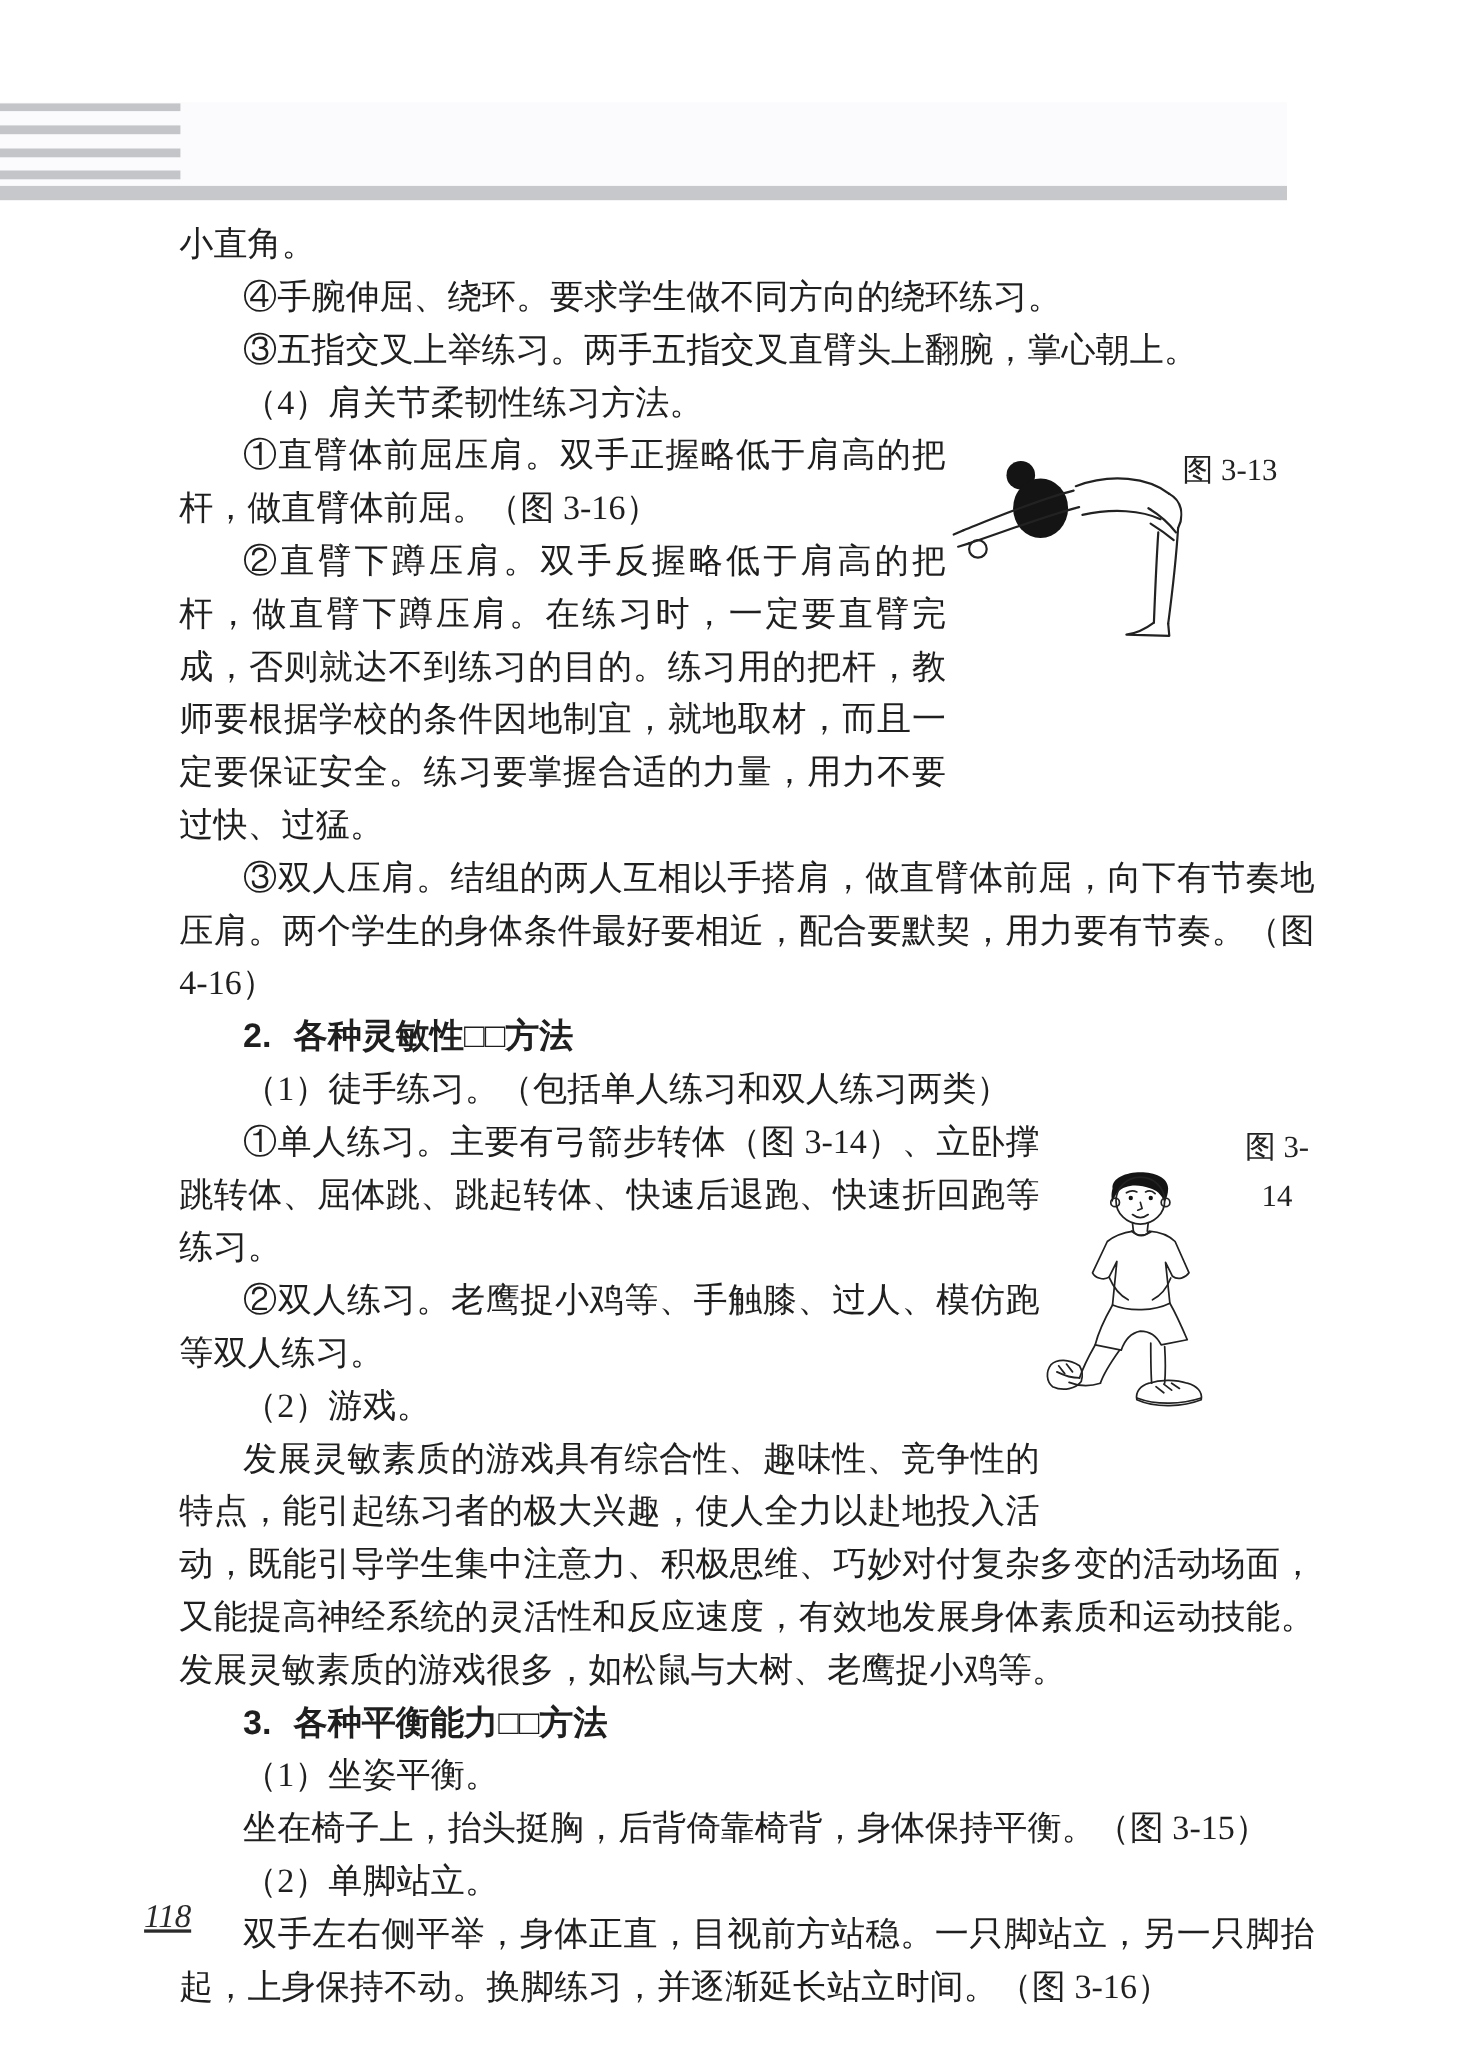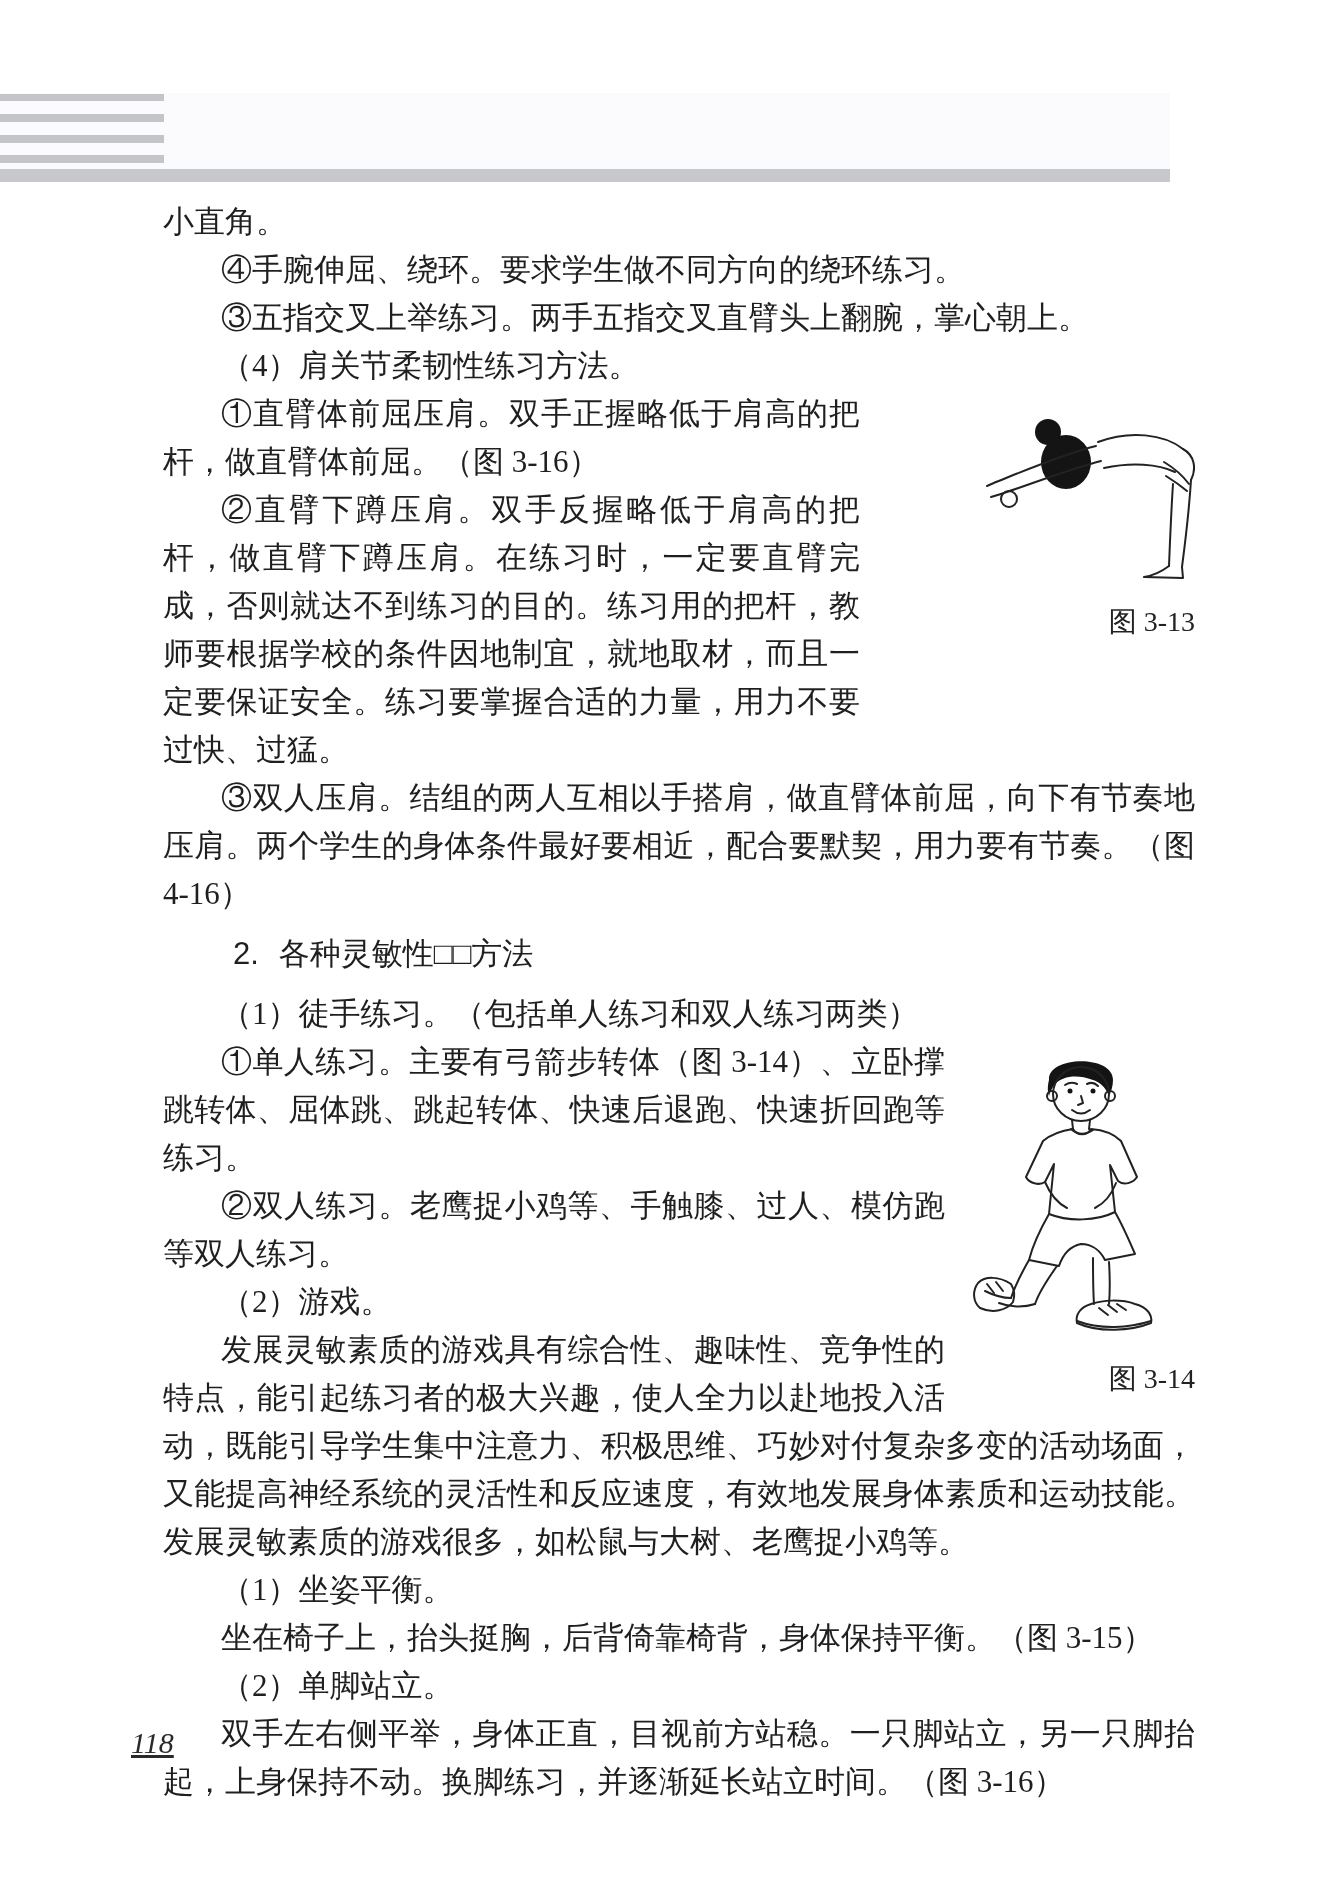--- a/index.html
+++ b/index.html
@@ -40,36 +40,35 @@
     left: 163px; top: 198px;
     width: 1032px;
     font-size: 31px;
     line-height: 48px;
     text-align: justify;
   }
   .content p { margin: 0; }
   .content p.in { text-indent: 58px; }
 
   h3.sec {
-    margin: 12px;
+    margin: 0;
     padding-left: 58px;
     font-family: "Liberation Sans", "DejaVu Sans", sans-serif;
-    font-weight: normal;
+    font-weight: bold;
     font-size: 31px;
     line-height: 48px;
     text-align: left;
   }
   h3.sec .num { margin-right: 20px; }
 
   
   .figure {
     float: right;
     display: flex;
-    flex-direction: column;
-    align-items: flex-end;
+    align-items: flex-start;
     text-align: center;
   }
   .figure.f13 { width: 335px; height: 322px; }
   .figure.f14 { width: 250px; height: 364px; }
   .figure svg { display: block; }
   .figure.f13 svg { margin-top: 14px; }
   .figure.f14 svg { margin-top: 6px; }
   .figcap {
     font-size: 28px;
     line-height: 44px;
@@ -178,20 +177,23 @@
         <path class="lineart" d="M31,238 l7,9"></path>
       </svg>
       <figcaption class="figcap">图 3-14</figcaption>
     </figure>
 
     <p class="in">①单人练习。主要有弓箭步转体（图 3-14）、立卧撑跳转体、屈体跳、跳起转体、快速后退跑、快速折回跑等练习。</p>
     <p class="in">②双人练习。老鹰捉小鸡等、手触膝、过人、模仿跑等双人练习。</p>
     <p class="in">（2）游戏。</p>
     <p class="in">发展灵敏素质的游戏具有综合性、趣味性、竞争性的特点，能引起练习者的极大兴趣，使人全力以赴地投入活动，既能引导学生集中注意力、积极思维、巧妙对付复杂多变的活动场面，又能提高神经系统的灵活性和反应速度，有效地发展身体素质和运动技能。发展灵敏素质的游戏很多，如松鼠与大树、老鹰捉小鸡等。</p>
 
+    <h3 class="sec">
+      <span class="num">3.</span><span>各种平衡能力□□方法</span>
+    </h3>
 
     <p class="in">（1）坐姿平衡。</p>
     <p class="in">坐在椅子上，抬头挺胸，后背倚靠椅背，身体保持平衡。（图 3-15）</p>
     <p class="in">（2）单脚站立。</p>
     <p class="in">双手左右侧平举，身体正直，目视前方站稳。一只脚站立，另一只脚抬起，上身保持不动。换脚练习，并逐渐延长站立时间。（图 3-16）</p>
 
   </div>
 
   <div class="pagenum">118</div>
 

